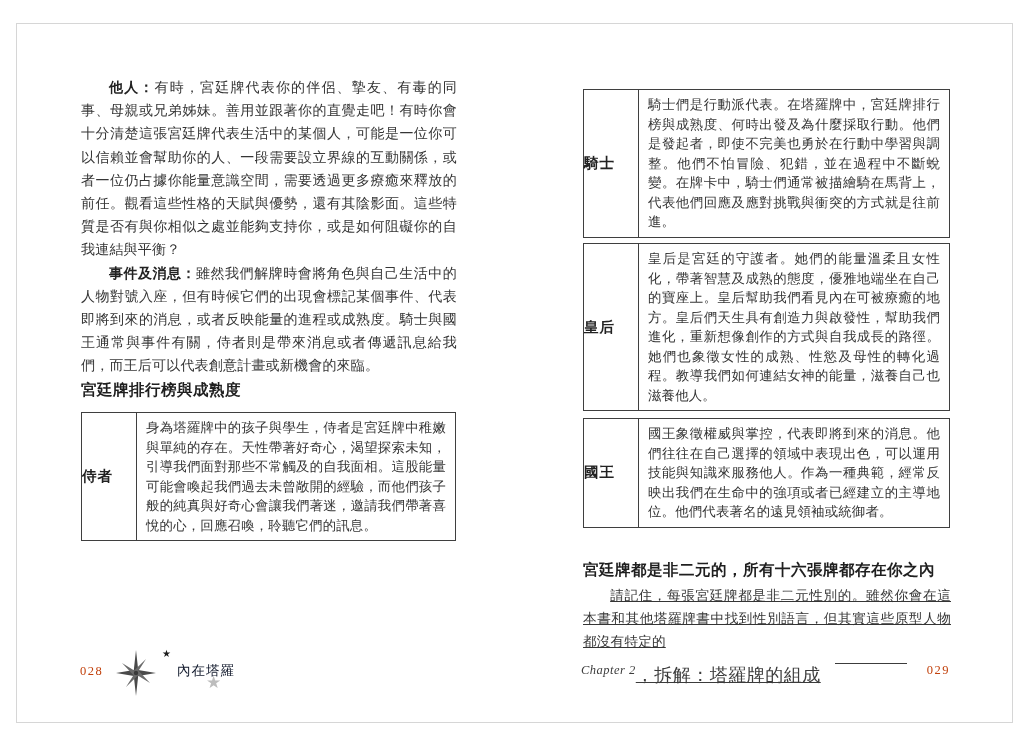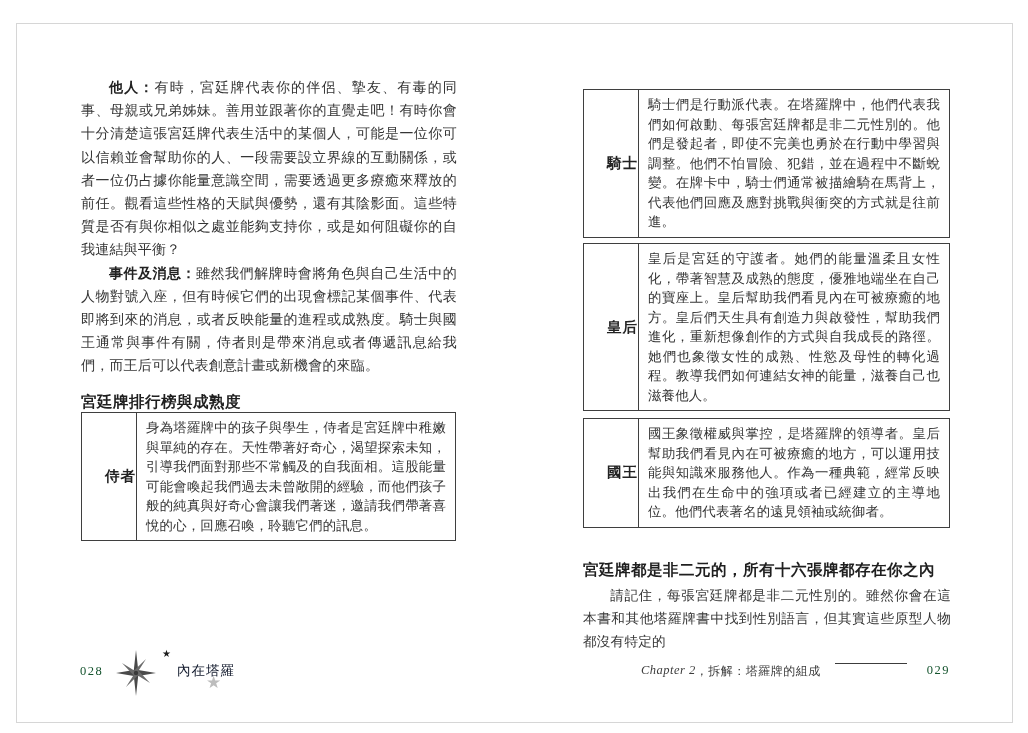--- a/index.html
+++ b/index.html
@@ -37,34 +37,34 @@
   .para-lead { font-weight: bold; font-family: "Liberation Sans", sans-serif; color: #222; }
   .section-heading {
     position: absolute;
     font-family: "Liberation Sans", sans-serif;
     font-weight: bold;
     font-size: 15.5px;
     color: #1f1f1f;
     letter-spacing: 0.5px;
     white-space: nowrap;
   }
-  .lp-heading { left: 81px; top: 380px; }
+  .lp-heading { left: 81px; top: 368px; }
   
   .court-table {
     position: absolute;
     border-collapse: collapse;
     table-layout: fixed;
   }
   .court-table td {
     border: 1.5px solid #3f3f3f;
     vertical-align: middle;
   }
   .court-label {
     width: 55px;
-    text-align: right;
+    text-align: left;
     font-family: "Liberation Sans", sans-serif;
     font-weight: bold;
     font-size: 14.5px;
     color: #222;
     letter-spacing: 1px;
   }
   .court-text {
     padding: 5px 9px;
     font-size: 13.4px;
     line-height: 19.5px;
@@ -82,31 +82,32 @@
   .rp-para {
     position: absolute;
     left: 583px; top: 572px;
     width: 368px;
     font-size: 13.6px;
     line-height: 23.2px;
     text-align: justify;
     text-justify: inter-ideograph;
     letter-spacing: 0.2px;
     color: #353535;
+    text-decoration: underline;
   }
   
   .footer-left {
     position: absolute;
     left: 80px; top: 636px;
     width: 220px; height: 60px;
   }
   .page-num {
     font-size: 12.5px;
     letter-spacing: 1.5px;
-    color: #14532d;
+    color: #c2410c;
   }
   .footer-left .page-num { position: absolute; left: 0; top: 16px; }
   .sparkle { position: absolute; left: 33px; top: 0; }
   .small-star {
     position: absolute; left: 82px; top: 0;
     font-size: 10px; color: #1d1d1d;
     font-family: "DejaVu Sans", sans-serif;
   }
   .book-title {
     position: absolute; left: 97px; top: 14px;
@@ -123,21 +124,21 @@
     top: 651px; right: 78px;
     display: flex; align-items: flex-start;
     white-space: nowrap;
     color: #3c3c3c;
   }
   .chapter-italic {
     font-style: italic;
     font-size: 12.5px;
     letter-spacing: 0.5px;
   }
-  .chapter-rest { font-size: 12px; letter-spacing: 0.5px; }
+  .chapter-rest { font-size: 18px; letter-spacing: 0.5px; text-decoration: underline; }
   .footer-rule {
     display: inline-block;
     width: 72px; height: 0;
     border-top: 1.2px solid #3c3c3c;
     margin: 0 20px 0 14px;
   }
 </style>
 </head>
 <body>
 
@@ -169,39 +170,39 @@
     </svg>
     <span class="small-star">★</span>
     <span class="book-title">內在塔羅</span>
     <span class="gray-star">★</span>
   </div>
 
   <table class="court-table rp-table-knight">
     <tbody>
         <tr>
       <td class="court-label">騎士</td>
-      <td class="court-text">騎士們是行動派代表。在塔羅牌中，他們代表我們如何啟動、每張宮廷牌都是非二元性別的。他們是發起者，即使不完美也勇於在行動中學習與調整。他們不怕冒險、犯錯，並在過程中不斷蛻變。在牌卡中，騎士們通常被描繪騎在馬背上，代表他們回應及應對挑戰與衝突的方式就是往前進。</td>
+      <td class="court-text">騎士們是行動派代表。在塔羅牌中，宮廷牌排行榜與成熟度、何時出發及為什麼採取行動。他們是發起者，即使不完美也勇於在行動中學習與調整。他們不怕冒險、犯錯，並在過程中不斷蛻變。在牌卡中，騎士們通常被描繪騎在馬背上，代表他們回應及應對挑戰與衝突的方式就是往前進。</td>
     </tr>
   </tbody>
     </table>
 
   <table class="court-table rp-table-queen">
     <tbody>
         <tr>
       <td class="court-label">皇后</td>
       <td class="court-text">皇后是宮廷的守護者。她們的能量溫柔且女性化，帶著智慧及成熟的態度，優雅地端坐在自己的寶座上。皇后幫助我們看見內在可被療癒的地方。皇后們天生具有創造力與啟發性，幫助我們進化，重新想像創作的方式與自我成長的路徑。她們也象徵女性的成熟、性慾及母性的轉化過程。教導我們如何連結女神的能量，滋養自己也滋養他人。</td>
     </tr>
   </tbody>
     </table>
 
   <table class="court-table rp-table-king">
     <tbody>
         <tr>
       <td class="court-label">國王</td>
-      <td class="court-text">國王象徵權威與掌控，是塔羅牌的領導者。皇后幫助我們看見內在可被療癒的地方，可以運用技能與知識來服務他人。作為一種典範，經常反映出我們在生命中的強項或者已經建立的主導地位。他們代表著名的遠見領袖或統御者。</td>
+      <td class="court-text">國王象徵權威與掌控，代表即將到來的消息。他們往往在自己選擇的領域中表現出色，可以運用技能與知識來服務他人。作為一種典範，經常反映出我們在生命中的強項或者已經建立的主導地位。他們代表著名的遠見領袖或統御者。</td>
     </tr>
   </tbody>
     </table>
 
   <div class="section-heading rp-heading">宮廷牌都是非二元的，所有十六張牌都存在你之內</div>
 
   <p class="rp-para para">請記住，每張宮廷牌都是非二元性別的。雖然你會在這本書和其他塔羅牌書中找到性別語言，但其實這些原型人物都沒有特定的</p>
 
   <div class="footer-right">
     <span class="chapter-italic">Chapter 2</span>

